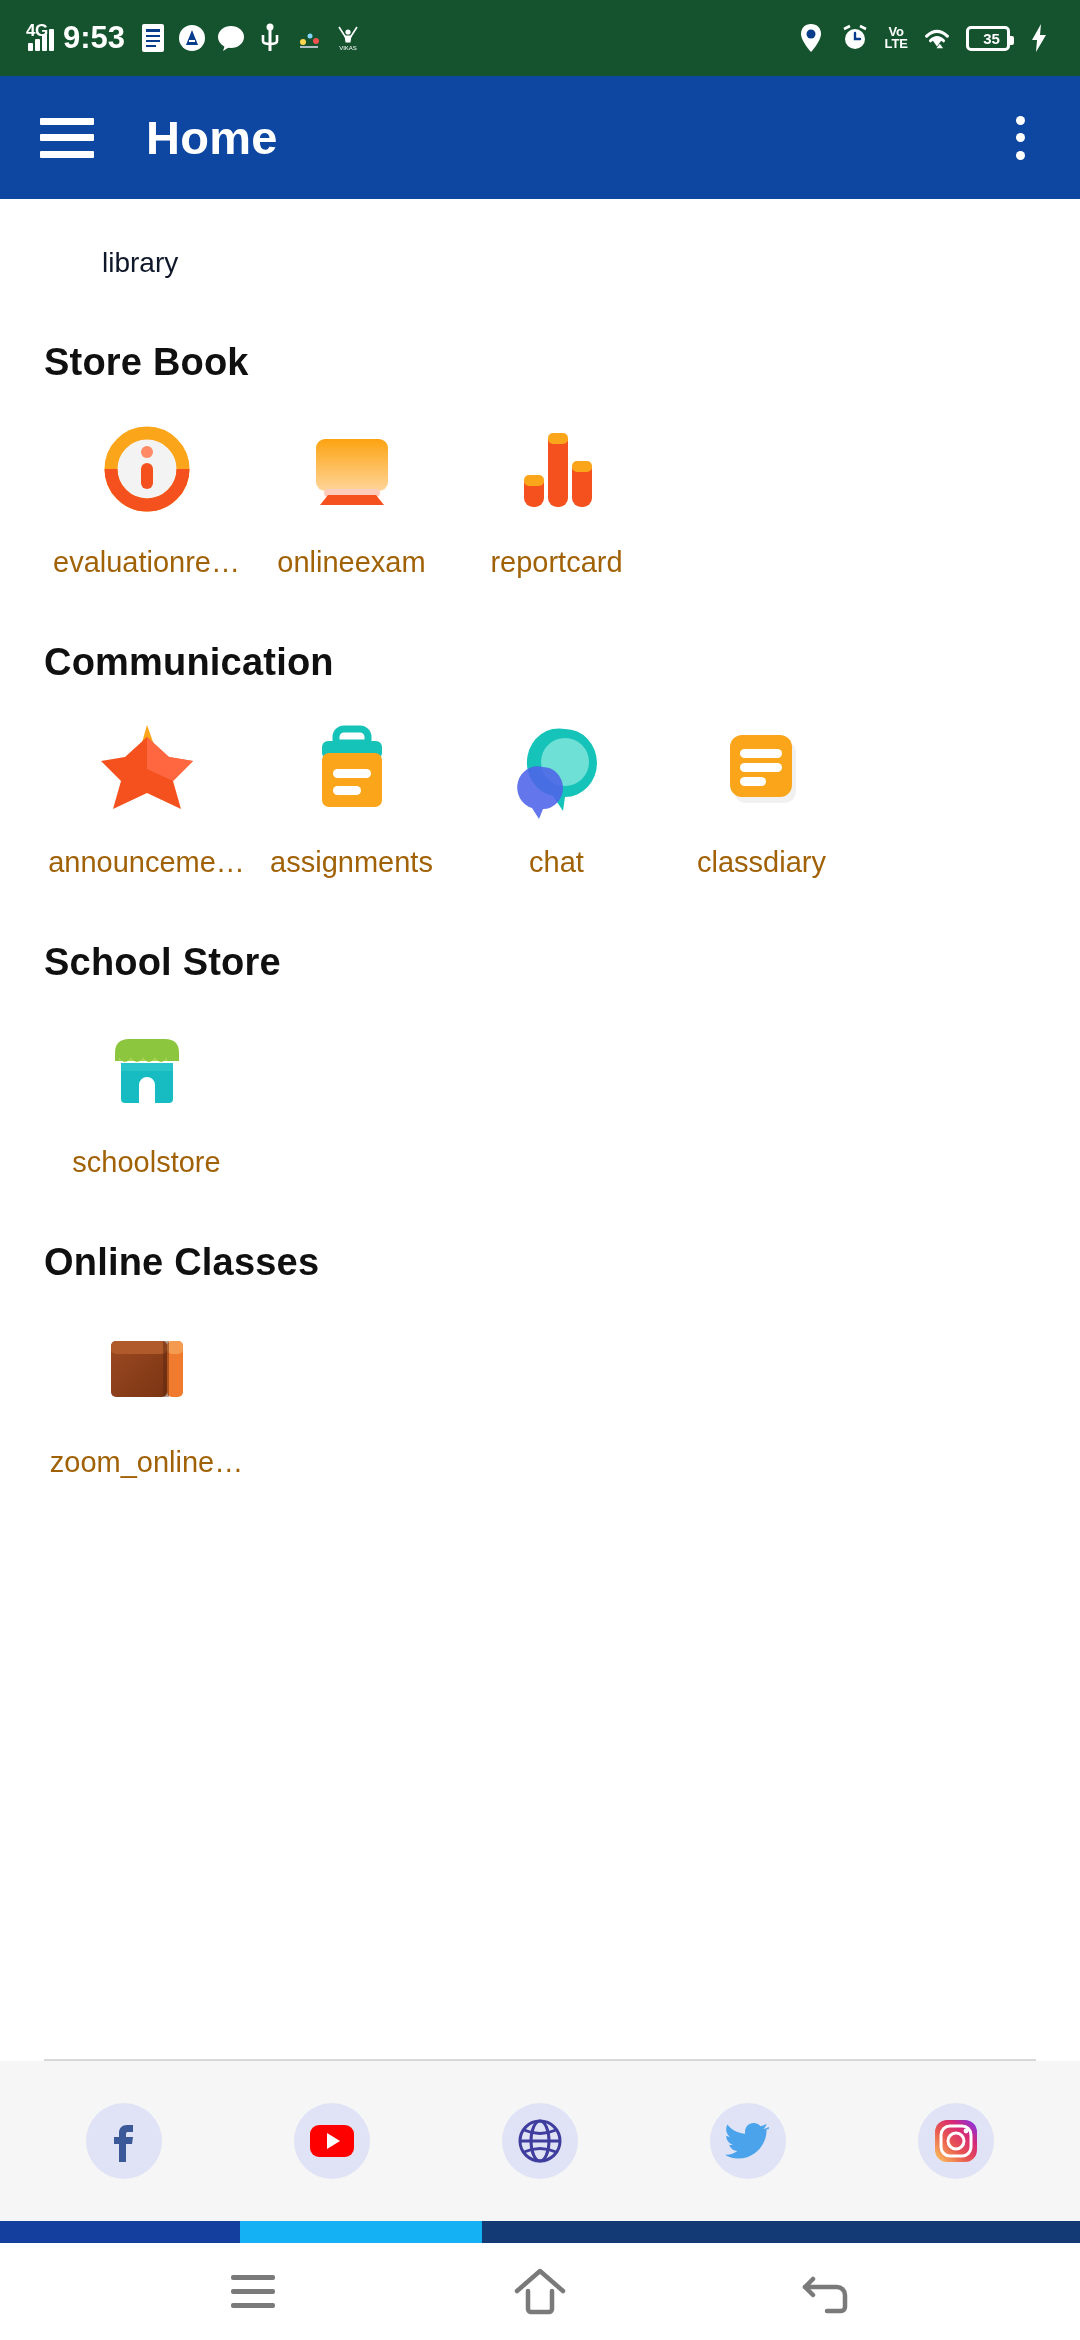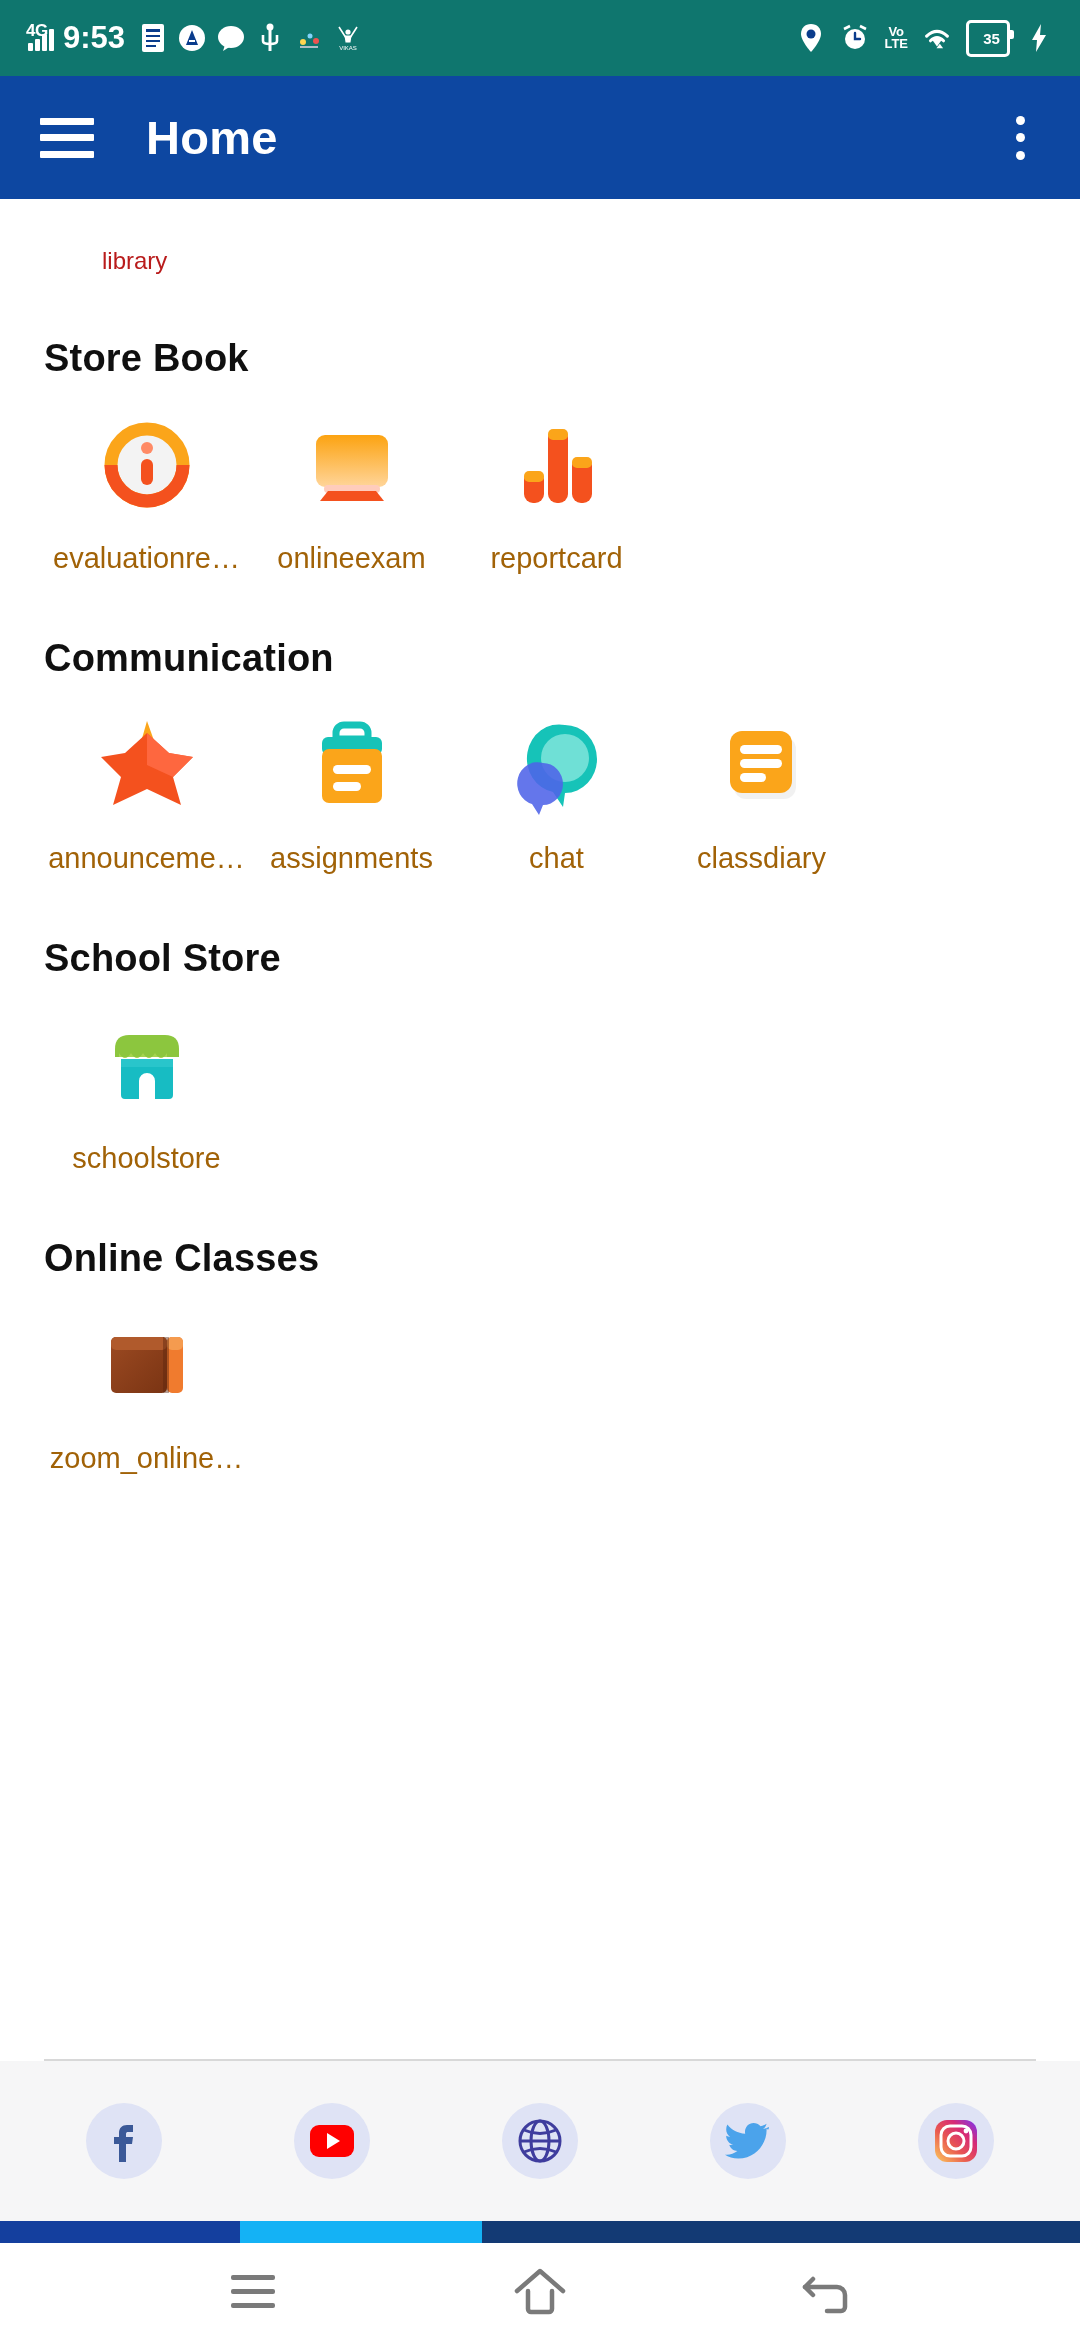--- a/index.html
+++ b/index.html
@@ -7,41 +7,41 @@
   body {
     font-family: "Liberation Sans", sans-serif;
     background:#ffffff;
     overflow:hidden;
     position:relative;
   }
 
   
   .statusbar{
     height:76px;
-    background:#0f766e;
+    background:#14532d;
     display:flex;
     align-items:center;
     padding:0 26px;
     color:#fff;
   }
   .sb-left{ display:flex; align-items:center; gap:9px; flex:0 0 auto; }
   .sb-right{ display:flex; align-items:center; gap:14px; margin-left:auto; }
   .sig{ display:flex; align-items:flex-end; gap:2px; height:26px; position:relative; padding-left:2px;}
   .sig .g4{ position:absolute; top:-4px; left:0; font-size:17px; font-weight:bold; letter-spacing:-.5px;}
   .sig i{ display:block; width:5px; background:#fff; border-radius:1px; }
   .sig i:nth-child(2){ height:8px;}
   .sig i:nth-child(3){ height:12px;}
   .sig i:nth-child(4){ height:17px;}
   .sig i:nth-child(5){ height:22px;}
   .clock{ font-size:31px; font-weight:600; letter-spacing:0px; margin-right:4px;}
   .sb-ic{ width:30px; height:30px; display:flex; align-items:center; justify-content:center;}
   .sb-ic svg{ display:block; }
   .volte{ display:flex; flex-direction:column; align-items:center; line-height:.95; font-size:13px; font-weight:bold;justify-content:space-between;}
   .batt{
-    width:44px;height:37px;border:3px solid #fff;border-radius:5px;
+    width:44px;height:25px;border:3px solid #fff;border-radius:5px;
     display:flex;align-items:center;justify-content:center;
     font-size:15px;font-weight:bold;position:relative;padding-left:7px;
   }
   .batt:after{content:"";position:absolute;right:-7px;top:7px;width:4px;height:9px;background:#fff;border-radius:0 2px 2px 0;}
 
   
   .appbar{
     height:123px;
     background:#0D47A1;
     display:flex;
@@ -58,21 +58,21 @@
   
   .content{
     position:absolute;
     top:209px; left:0; right:0;
     bottom:310px;
     background:#fff;
     overflow:hidden;
   }
   .pad{ padding:0 44px; }
   .top-item-label{
-    font-size:24px; color:#b91c1c; padding:38px 0 0 58px;
+    font-size:28px; color:#0f172a; padding:38px 0 0 58px;
   }
   .section-title{
     font-size:38px; font-weight:bold; color:#101010;
     margin:62px 0 0 0; letter-spacing:.2px;
   }
   .grid{
     display:flex;
     margin-top:30px;
   }
   .cell{

